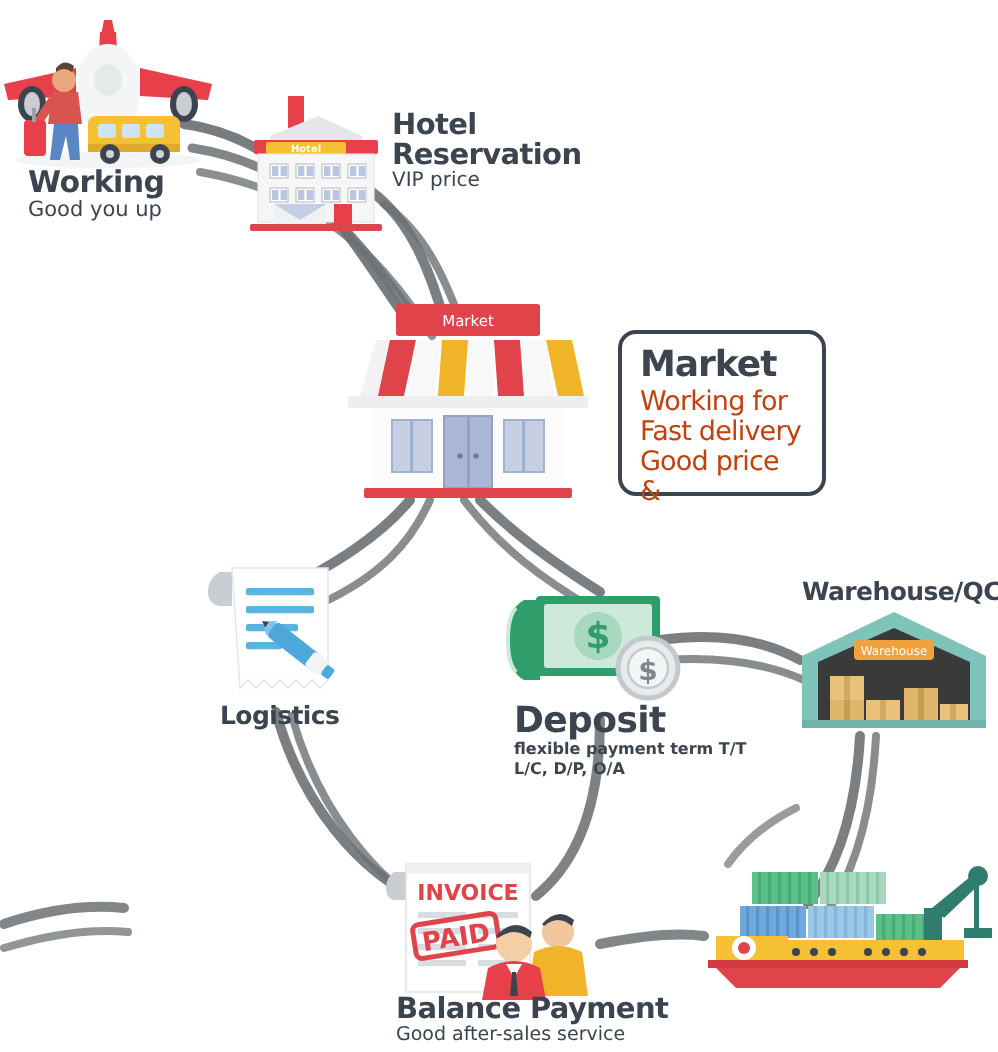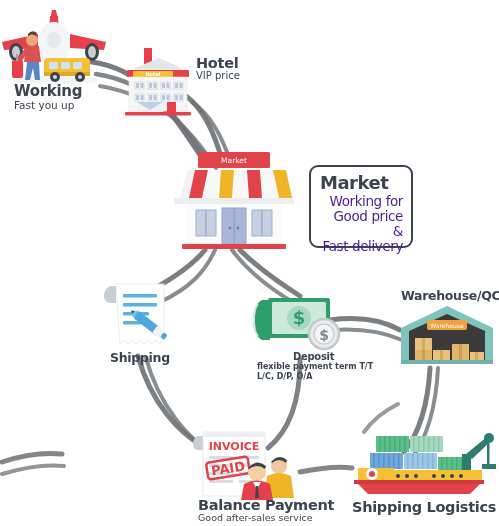--- a/index.html
+++ b/index.html
@@ -5,31 +5,31 @@
   html,body{margin:0;padding:0;background:#ffffff;}
   body{width:499px;height:526px;font-family:"DejaVu Sans",sans-serif;}
   #stage{position:relative;width:499px;height:526px;overflow:hidden;background:#fff;}
   .node{position:absolute;}
   .ttl{font-family:"DejaVu Sans",sans-serif;font-weight:bold;color:#3c4450;letter-spacing:-0.3px;line-height:1.02;}
   .sub{font-family:"DejaVu Sans",sans-serif;font-weight:bold;color:#3c4450;line-height:1.05;}
   svg{display:block;overflow:visible;}
   
   #callout{left:309px;top:165px;width:104px;height:83px;border:2px solid #3c4450;border-radius:9px;box-sizing:border-box;padding:7px 8px 0 9px;}
   #callout .ch{font-size:18px;font-weight:bold;color:#3c4450;line-height:1.05;letter-spacing:-0.5px;}
-  #callout .cb{font-size:13.5px;color:#4c1d95;line-height:1.12;margin-top:1px;letter-spacing:-0.4px;text-align:right;}
+  #callout .cb{font-size:13.5px;color:#c2410c;line-height:1.12;margin-top:1px;letter-spacing:-0.4px;}
   .lbl-airport{left:14px;top:84px;}
   .lbl-airport .ttl{font-size:15px;}
   .lbl-airport .sub{font-size:10.5px;font-weight:normal;margin-top:1px;}
   .lbl-hotel{left:196px;top:56px;}
   .lbl-hotel .ttl{font-size:14.5px;}
   .lbl-hotel .sub{font-size:10px;font-weight:normal;margin-top:0;}
   .lbl-order{left:110px;top:352px;}
   .lbl-order .ttl{font-size:12.5px;}
   .lbl-dep{left:257px;top:352px;}
-  .lbl-dep .ttl{font-size:10px;margin-left:36px;}
+  .lbl-dep .ttl{font-size:18px;}
   .lbl-dep .sub{font-size:8px;font-weight:bold;margin-top:1px;}
   .lbl-wh{left:401px;top:290px;text-align:center;}
   .lbl-wh .ttl{font-size:12.5px;}
   .lbl-bal{left:198px;top:498px;}
   .lbl-bal .ttl{font-size:14.5px;}
   .lbl-bal .sub{font-size:9.5px;font-weight:normal;margin-top:0px;}
   .lbl-ship{left:352px;top:500px;}
   .lbl-ship .ttl{font-size:14.5px;}
 </style>
 </head>
@@ -91,21 +91,21 @@
       <rect x="73" y="60" width="9" height="7" rx="1.5" fill="#cfe3f3"></rect>
       <rect x="44" y="70" width="46" height="4" fill="#e0a82c"></rect>
       <circle cx="55" cy="75" r="5" fill="#3c4450"></circle>
         <circle cx="55" cy="75" r="2" fill="#cfd4d8"></circle>
       <circle cx="80" cy="75" r="5" fill="#3c4450"></circle>
         <circle cx="80" cy="75" r="2" fill="#cfd4d8"></circle>
     </g>
   </svg>
   <div class="node lbl-airport">
     <div class="ttl">Working</div>
-    <div class="sub">Fast you up</div>
+    <div class="sub">Good you up</div>
   </div>
 
   <svg class="node" style="left:117px;top:46px;width:82px;height:72px;">
     <g>
       <rect x="27" y="2" width="8" height="16" fill="#e8404a"></rect>
       <path d="M18,22 L42,12 L64,22 L64,26 L18,26 Z" fill="#e4e7ea"></path>
       <rect x="10" y="24" width="62" height="7" rx="1" fill="#e8404a"></rect>
       <rect x="16" y="25" width="40" height="6" rx="1" fill="#f5c033"></rect>
       <text x="36" y="30.2" font-family="DejaVu Sans, sans-serif" font-size="5" font-weight="bold" fill="#ffffff" text-anchor="middle">Hotel</text>
       <rect x="12" y="31" width="58" height="34" fill="#f6f6f7"></rect>
@@ -140,20 +140,21 @@
       </g>
       <path d="M20,56 h26 v10 h-26 Z" fill="#f0f1f2"></path>
       <path d="M20,56 L33,64 L46,56 Z" fill="#c3cfe4"></path>
       <rect x="50" y="56" width="9" height="10" fill="#e8404a"></rect>
       <rect x="8" y="66" width="66" height="3.5" rx="1" fill="#e0434a"></rect>
     </g>
   </svg>
   <div class="node lbl-hotel">
     <div class="ttl">
       <div>Hotel</div>
+      <div>Reservation</div>
     </div>
     <div class="sub">VIP price</div>
   </div>
 
   <svg class="node" style="left:176px;top:152px;width:118px;height:100px;">
     <g>
       <rect x="22" y="0" width="72" height="16" rx="1.5" fill="#e0434a"></rect>
       <text x="58" y="11" font-family="DejaVu Sans, sans-serif" font-size="7.5" fill="#ffffff" text-anchor="middle">Market</text>
       <path d="M6,18 h104 l8,28 h-120 Z" fill="#ffffff"></path>
       <g>
@@ -177,22 +178,22 @@
       <circle cx="54" cy="76" r="1.4" fill="#6f7d9e"></circle>
       <circle cx="62" cy="76" r="1.4" fill="#6f7d9e"></circle>
       <rect x="6" y="92" width="104" height="5" rx="1" fill="#e0434a"></rect>
     </g>
   </svg>
 
   <div id="callout" class="node">
     <div class="ch">Market</div>
     <div class="cb">
       <div>Working for</div>
+      <div>Fast delivery</div>
       <div>Good price &amp;</div>
-      <div>Fast delivery</div>
     </div>
   </div>
 
   <svg class="node" style="left:104px;top:280px;width:84px;height:72px;">
     <g>
       <path d="M6,6 q-6,3 -6,10 q0,6 6,7 h6 V6 Z" fill="#c9ced3"></path>
       <path d="M12,4 h48 v56 l-4,4 l-4,-4 l-4,4 l-4,-4 l-4,4 l-4,-4 l-4,4 l-4,-4 l-4,4 l-4,-4 l-4,4 Z" fill="#ffffff" stroke="#e4e7ea" stroke-width="0.8"></path>
       <g fill="#5ab4e0">
         <rect x="19" y="14" width="34" height="3.6" rx="1"></rect>
         <rect x="19" y="23" width="34" height="3.6" rx="1"></rect>
@@ -202,21 +203,21 @@
       <g transform="rotate(38 42 44)">
         <rect x="28" y="38" width="30" height="9" rx="2" fill="#4ea8dc"></rect>
         <rect x="52" y="38" width="9" height="9" rx="2" fill="#f2f4f5"></rect>
         <path d="M22,42.5 L28,38 v9 Z" fill="#7fc3e8"></path>
         <path d="M22,42.5 L25,41 v3.2 Z" fill="#3c4450"></path>
         <rect x="61" y="39.5" width="5" height="6" rx="1.5" fill="#4ea8dc"></rect>
       </g>
     </g>
   </svg>
   <div class="node lbl-order">
-    <div class="ttl">Shipping</div>
+    <div class="ttl">Logistics</div>
   </div>
 
   <svg class="node" style="left:252px;top:292px;width:94px;height:64px;">
     <g>
       <path d="M10,8 q-8,4 -8,20 q0,16 8,20 h8 V8 Z" fill="#2f9e6b"></path>
       <path d="M6,12 q-4,4 -4,16 q0,12 4,16" fill="none" stroke="#cde9da" stroke-width="2"></path>
       <rect x="16" y="6" width="62" height="40" rx="2" fill="#2f9e6b"></rect>
       <rect x="20" y="10" width="54" height="32" rx="1.5" fill="#cde9da"></rect>
       <circle cx="47" cy="26" r="12" fill="#a8d9c0"></circle>
       <text x="47" y="32" font-family="DejaVu Sans, sans-serif" font-size="18" font-weight="bold" fill="#2f9e6b" text-anchor="middle">$</text>
@@ -364,17 +365,14 @@
         <circle cx="48" cy="52" r="2"></circle>
           <circle cx="57" cy="52" r="2"></circle>
           <circle cx="66" cy="52" r="2"></circle>
         <circle cx="84" cy="52" r="2"></circle>
           <circle cx="93" cy="52" r="2"></circle>
           <circle cx="102" cy="52" r="2"></circle>
           <circle cx="111" cy="52" r="2"></circle>
       </g>
     </g>
   </svg>
-  <div class="node lbl-ship">
-    <div class="ttl">Shipping Logistics</div>
-  </div>
 
 </div>
 
 </body></html>

